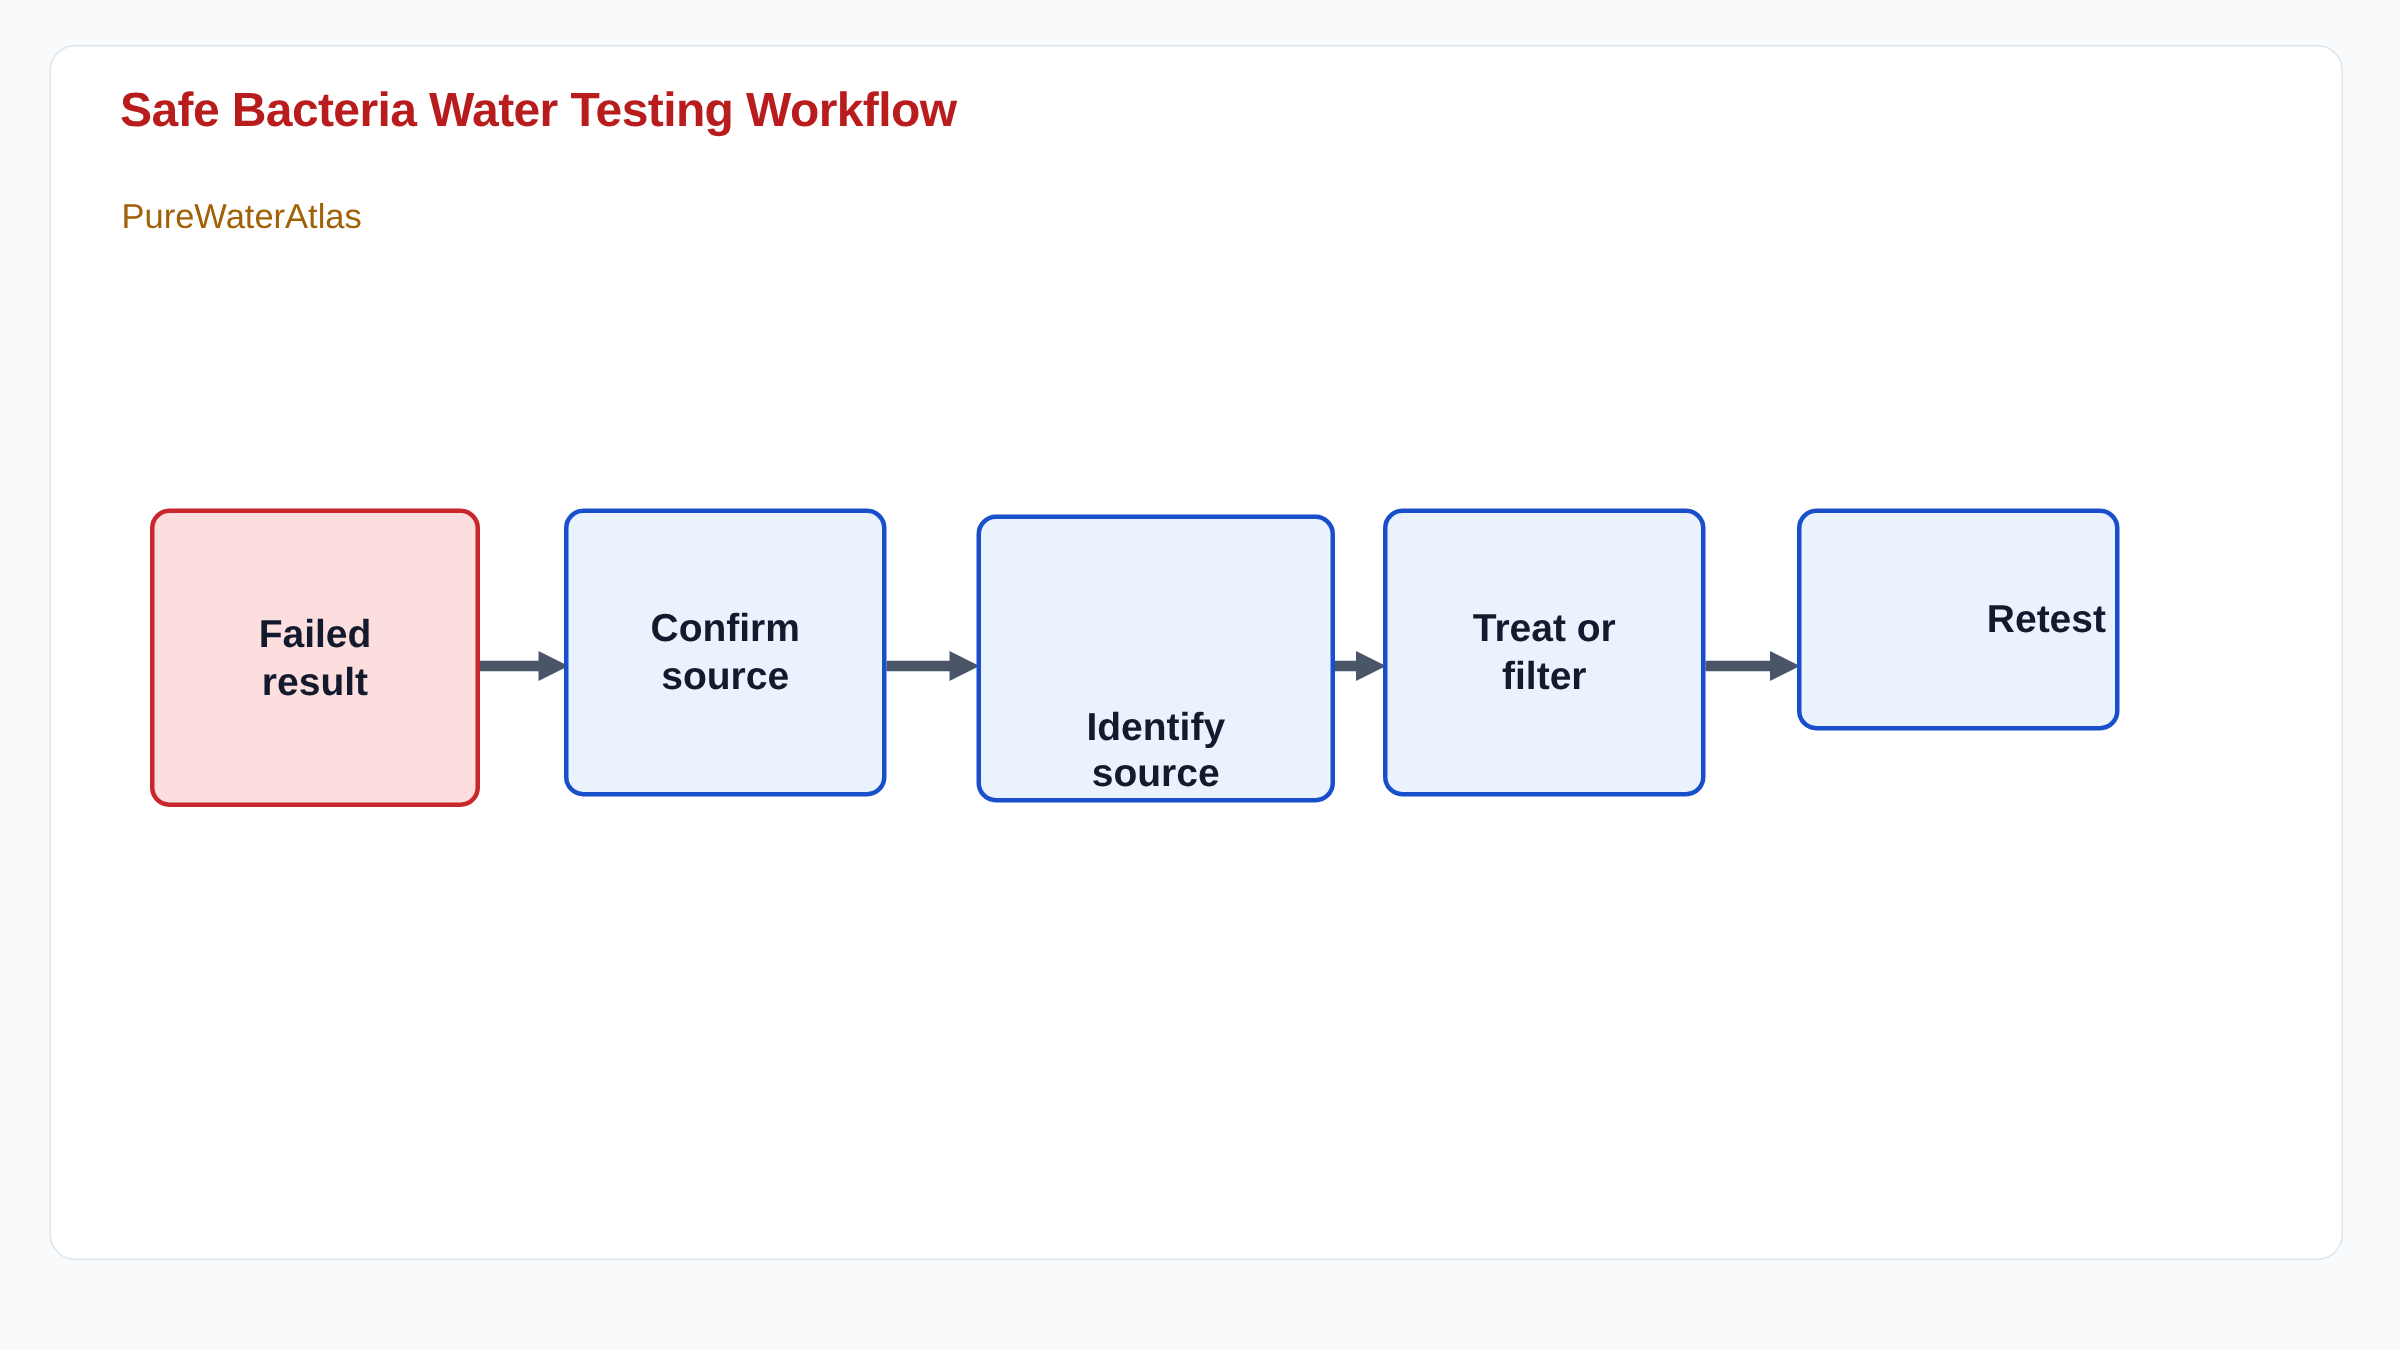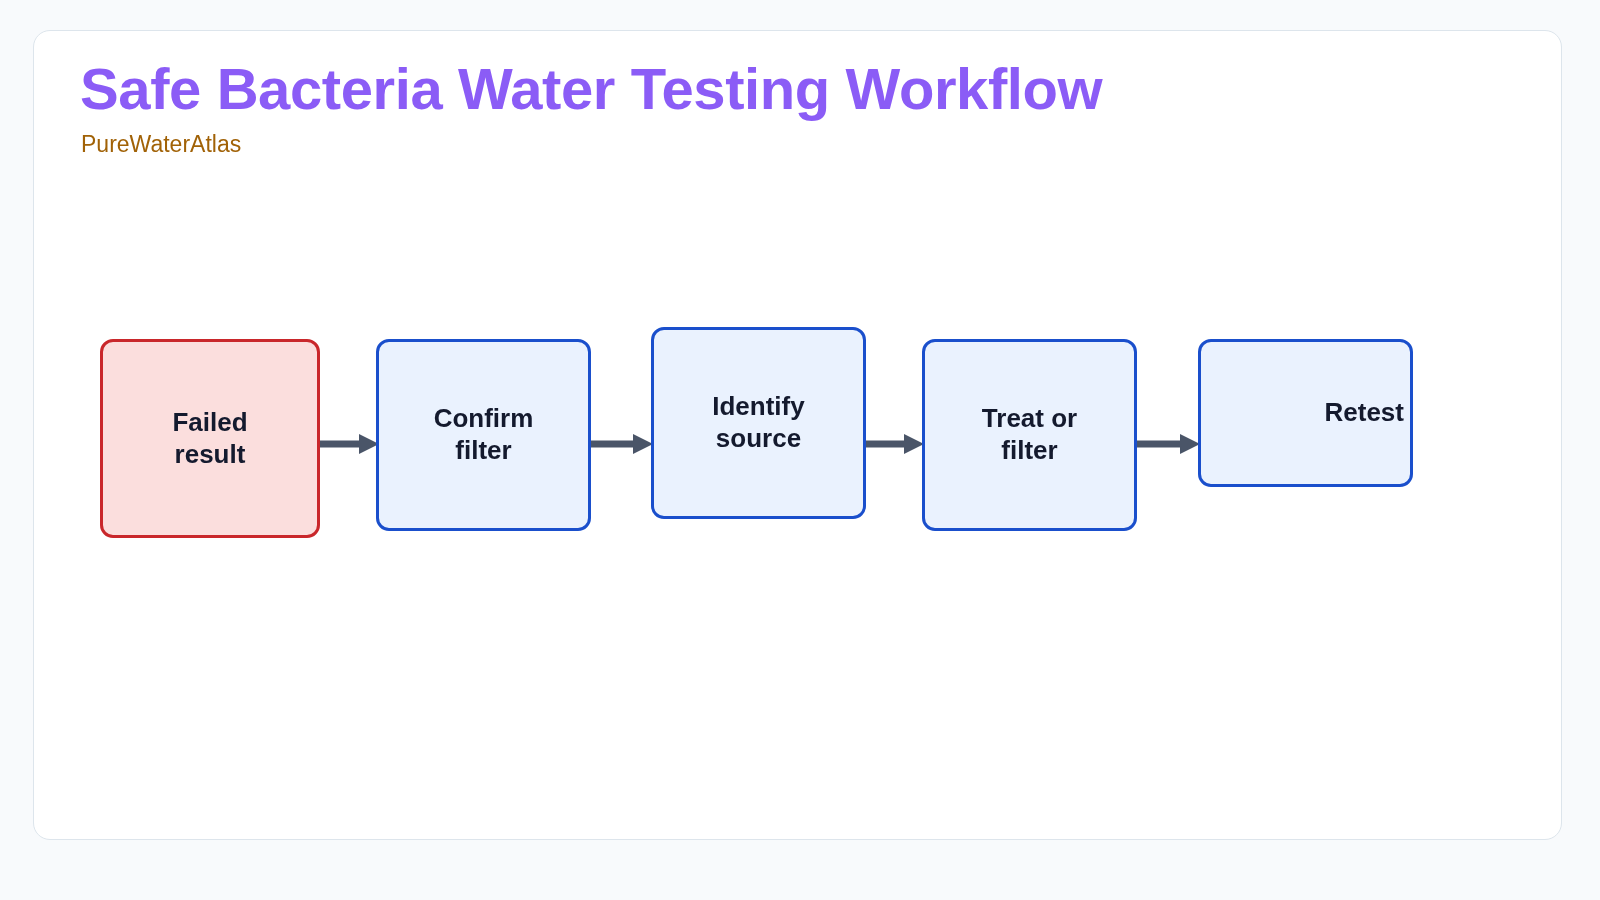--- a/index.html
+++ b/index.html
@@ -31,23 +31,23 @@
     border: 1px solid #dde5ec;
     border-radius: 17px;
     box-sizing: border-box;
   }
 
   
   .chart-title {
     position: absolute;
     left: 46px;
     top: 24px;
-    font-size: 58px;
+    font-size: 32px;
     font-weight: bold;
-    color: #8b5cf6;
+    color: #b91c1c;
     letter-spacing: -0.4px;
     white-space: nowrap;
   }
   .chart-subtitle {
     position: absolute;
     left: 47px;
     top: 100px;
     font-size: 23px;
     font-weight: normal;
     color: #a16207;
@@ -133,23 +133,23 @@
             <rect x="0" y="7.5" width="45" height="7" fill="#4a5568"></rect>
             <polygon points="43,1 63,11 43,21" fill="#4a5568"></polygon>
           </svg>
         </div>
         <div class="node state-failed" style="left: 66px; top: 308px; width: 220px; height: 199px;">
           <div class="node-label">Failed
 result</div>
         </div>
         <div class="node state-normal" style="left: 342px; top: 308px; width: 215px; height: 192px;">
           <div class="node-label">Confirm
-filter</div>
+source</div>
         </div>
-        <div class="node state-normal" style="left: 617px; top: 296px; width: 215px; height: 192px;">
+        <div class="node state-normal" style="left: 617px; top: 312px; width: 239px; height: 192px; align-items: flex-end;">
           <div class="node-label">Identify
 source</div>
         </div>
         <div class="node state-normal" style="left: 888px; top: 308px; width: 215px; height: 192px; align-items: center;">
           <div class="node-label">Treat or
 filter</div>
         </div>
         <div class="node state-normal" style="left: 1164px; top: 308px; width: 215px; height: 148px; justify-content: flex-end;">
           <div class="node-label">Retest</div>
         </div>

